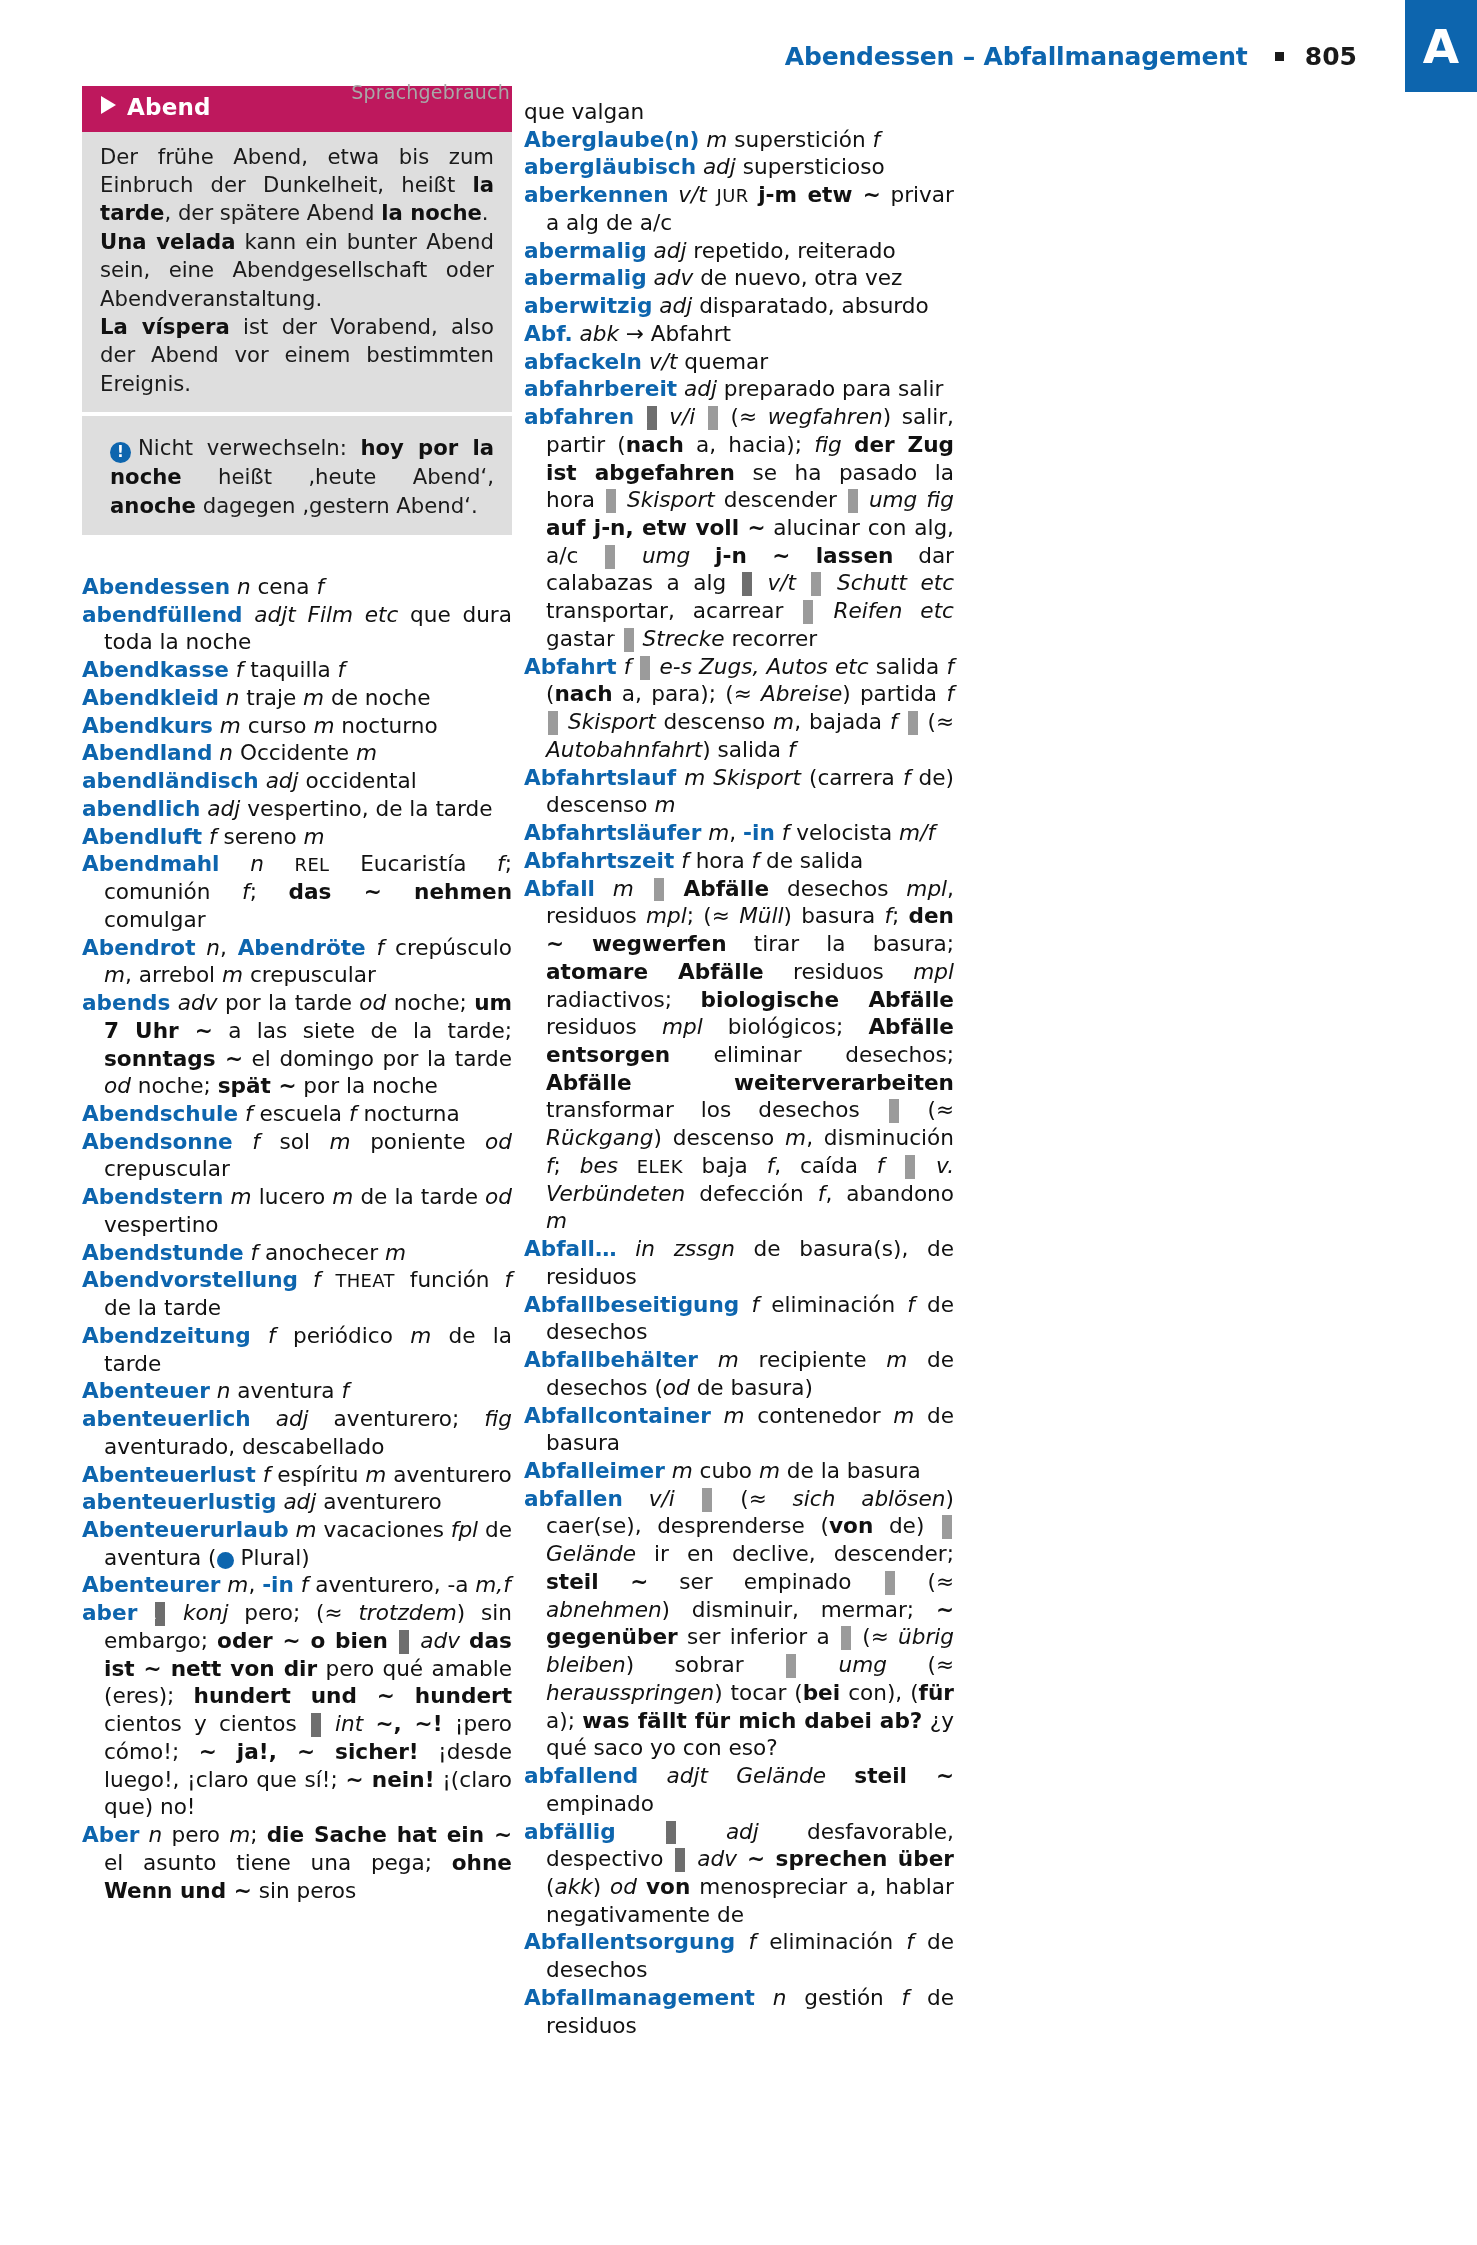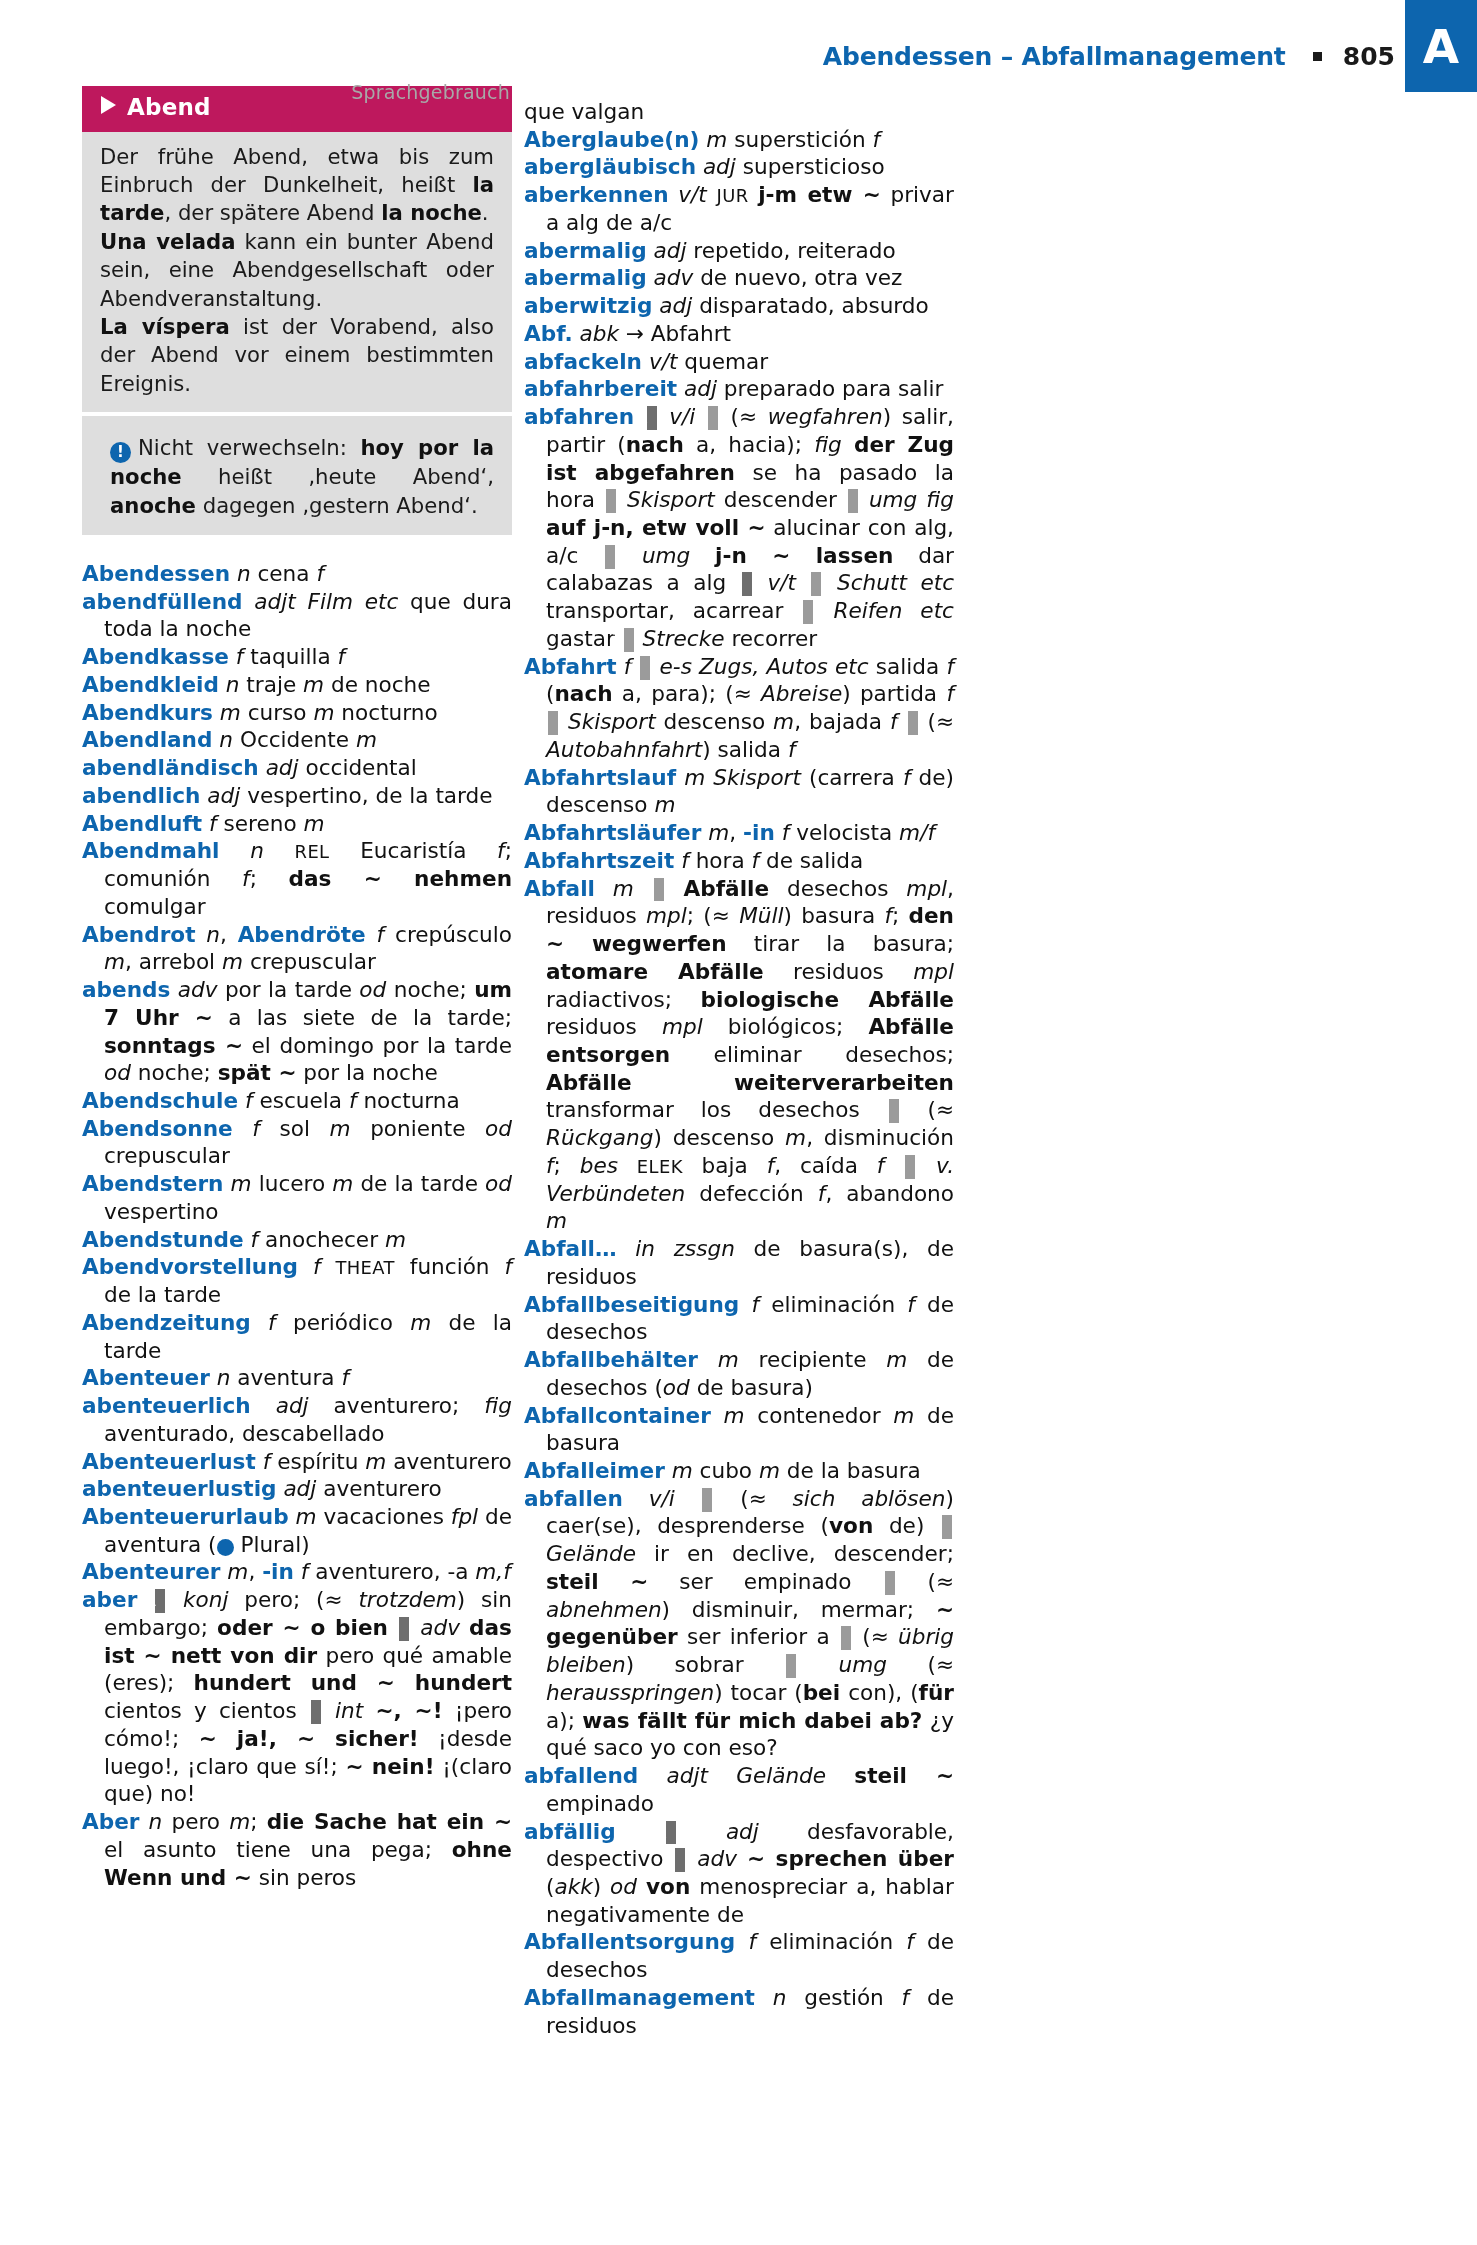--- a/index.html
+++ b/index.html
@@ -12,21 +12,21 @@
     position: relative;
     overflow: hidden;
   }
 
   
   .runhead {
     position: absolute;
     top: 42px; left: 0; right: 0;
     height: 40px;
     text-align: right;
-    padding-right: 82px;
+    padding-right: 120px;
     white-space: nowrap;
   }
   .runhead-title {
     color: #0d65ae;
     font-size: 25px;
     font-weight: bold;
     letter-spacing: -0.2px;
   }
   .runhead-sq {
     display: inline-block;
@@ -120,21 +120,21 @@
   .usage-label {
     position: absolute;
     top: -6px;
     right: 2px;
     font-size: 19px;
     color: #a8a8a8;
     letter-spacing: .2px;
   }
   .usage {
     position: relative;
-    margin-bottom: 25px;
+    margin-bottom: 38px;
   }
   .usage-head {
     background: #be185d;
     color: #ffffff;
     font-size: 23px;
     font-weight: bold;
     padding: 7px 0 9px 19px;
     letter-spacing: .2px;
   }
   .tri {

